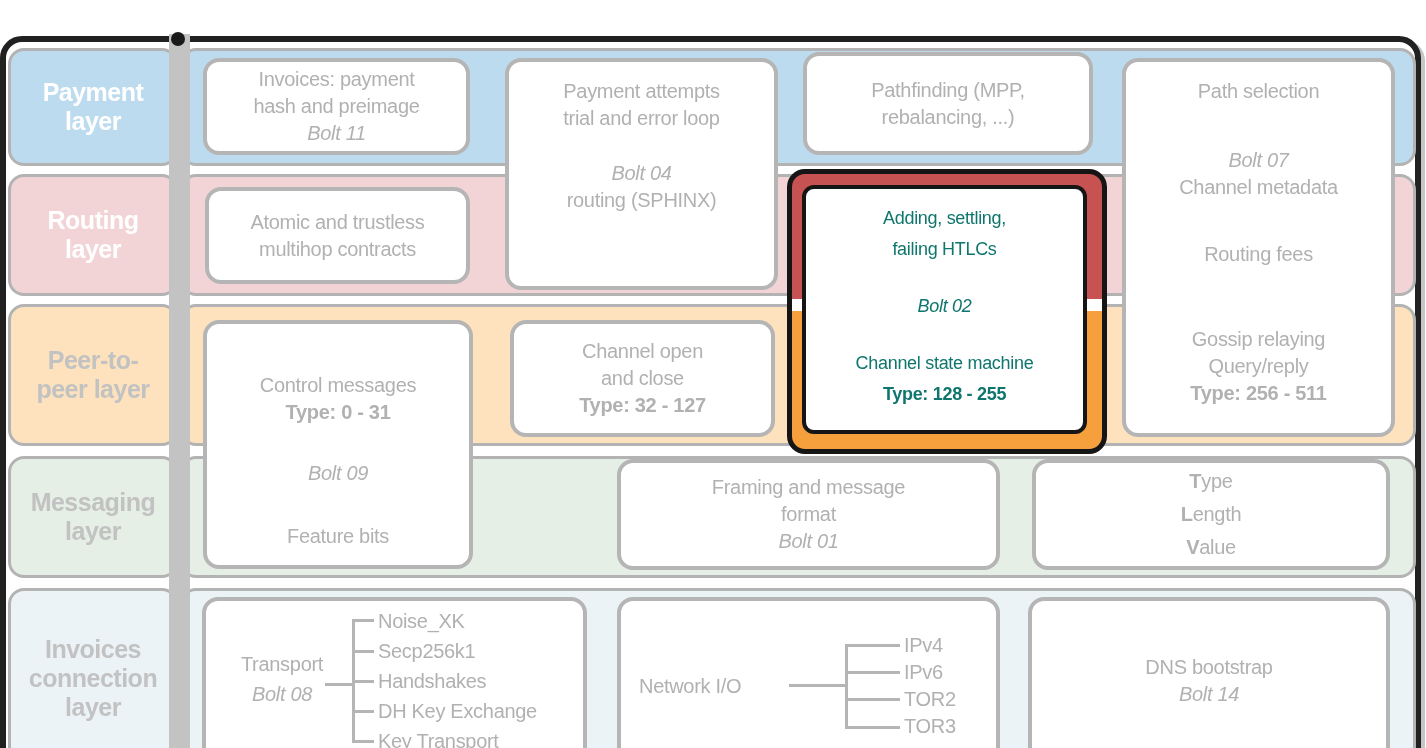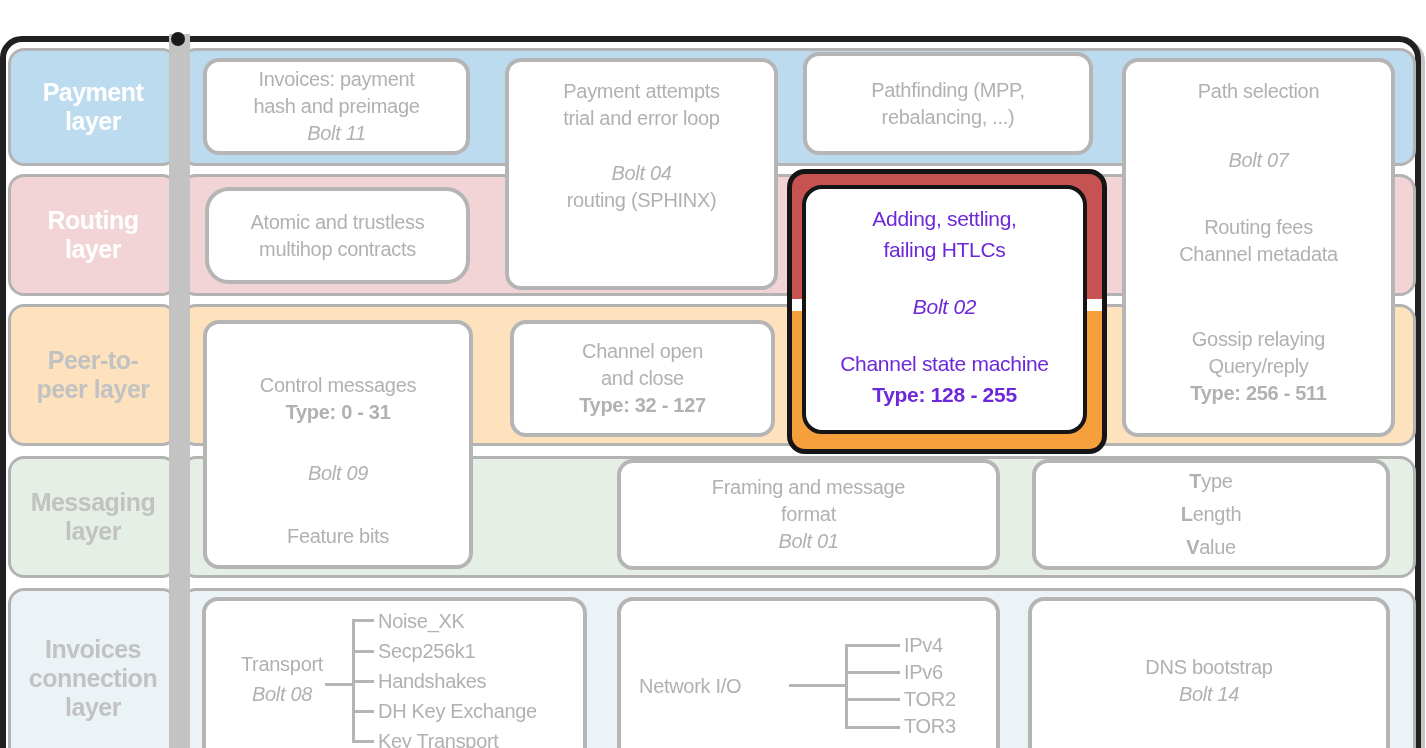--- a/index.html
+++ b/index.html
@@ -45,22 +45,22 @@
   .firstbold{line-height:33px;}
   .firstbold::first-letter{font-weight:bold;}
   
   .hl-outer{
     position:absolute;left:787px;top:137px;width:320px;height:285px;
     box-sizing:border-box;border:5px solid #151515;border-radius:18px;
     background:linear-gradient(180deg,#c65351 0%,#c65351 45.5%,#ffffff 45.5%,#ffffff 50%,#f5a03d 50%,#f5a03d 100%);
   }
   .hl-inner{
     position:absolute;left:10px;top:11px;right:15px;bottom:15px;
-    box-sizing:border-box;background:#ffffff;border:4px solid #151515;border-radius:20px;
-    color:#6d28d9;text-align:center;font-size:21px;
+    box-sizing:border-box;background:#ffffff;border:4px solid #151515;border-radius:12px;
+    color:#0f766e;text-align:center;font-size:18px;
   }
   .hln{line-height:31px;}
   
   .tline{position:absolute;background:#b5b5b5;}
   .tree-col{position:absolute;text-align:left;color:#b1b1b1;font-size:20px;}
 </style>
 </head>
 <body>
 
 <div class="canvas">
@@ -113,28 +113,28 @@
   </div>
 
   <div class="wbox centered" style="left:803px;top:20px;width:290px;height:103px;">
     <div class="ln">Pathfinding (MPP,</div>
     <div class="ln">rebalancing, ...)</div>
   </div>
 
   <div class="wbox" style="left:1122px;top:26px;width:273px;height:379px;padding-top:16px;">
     <div class="ln">Path selection</div>
     <div class="ln i" style="margin-top:42px;">Bolt 07</div>
+    <div class="ln">Channel metadata</div>
     <div class="ln" style="margin-top:40px;">Routing fees</div>
-    <div class="ln">Channel metadata</div>
     <div class="ln" style="margin-top:58px;">Gossip relaying</div>
     <div class="ln">Query/reply</div>
     <div class="ln b">Type: 256 - 511</div>
   </div>
 
-  <div class="wbox centered" style="left:205px;top:155px;width:265px;height:97px;border-radius:24px;">
+  <div class="wbox centered" style="left:205px;top:155px;width:265px;height:97px;">
     <div class="ln">Atomic and trustless</div>
     <div class="ln">multihop contracts</div>
   </div>
 
   <div class="wbox" style="left:203px;top:288px;width:270px;height:249px;padding-top:48px;">
     <div class="ln">Control messages</div>
     <div class="ln b">Type: 0 - 31</div>
     <div class="ln i" style="margin-top:34px;">Bolt 09</div>
     <div class="ln" style="margin-top:36px;">Feature bits</div>
   </div>

